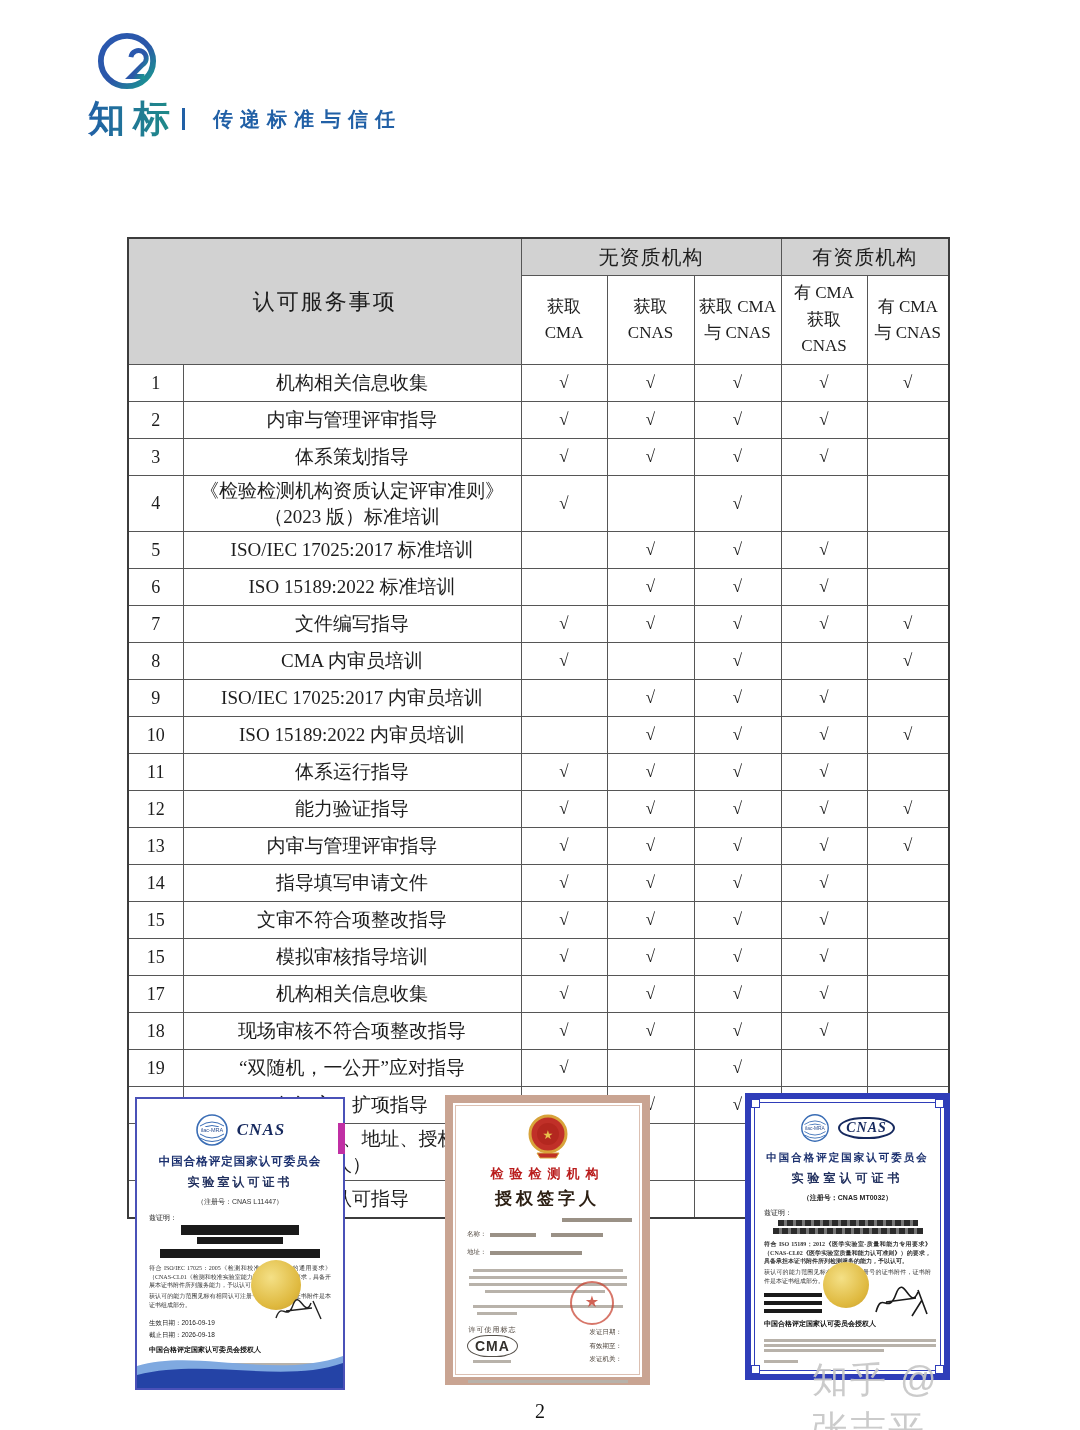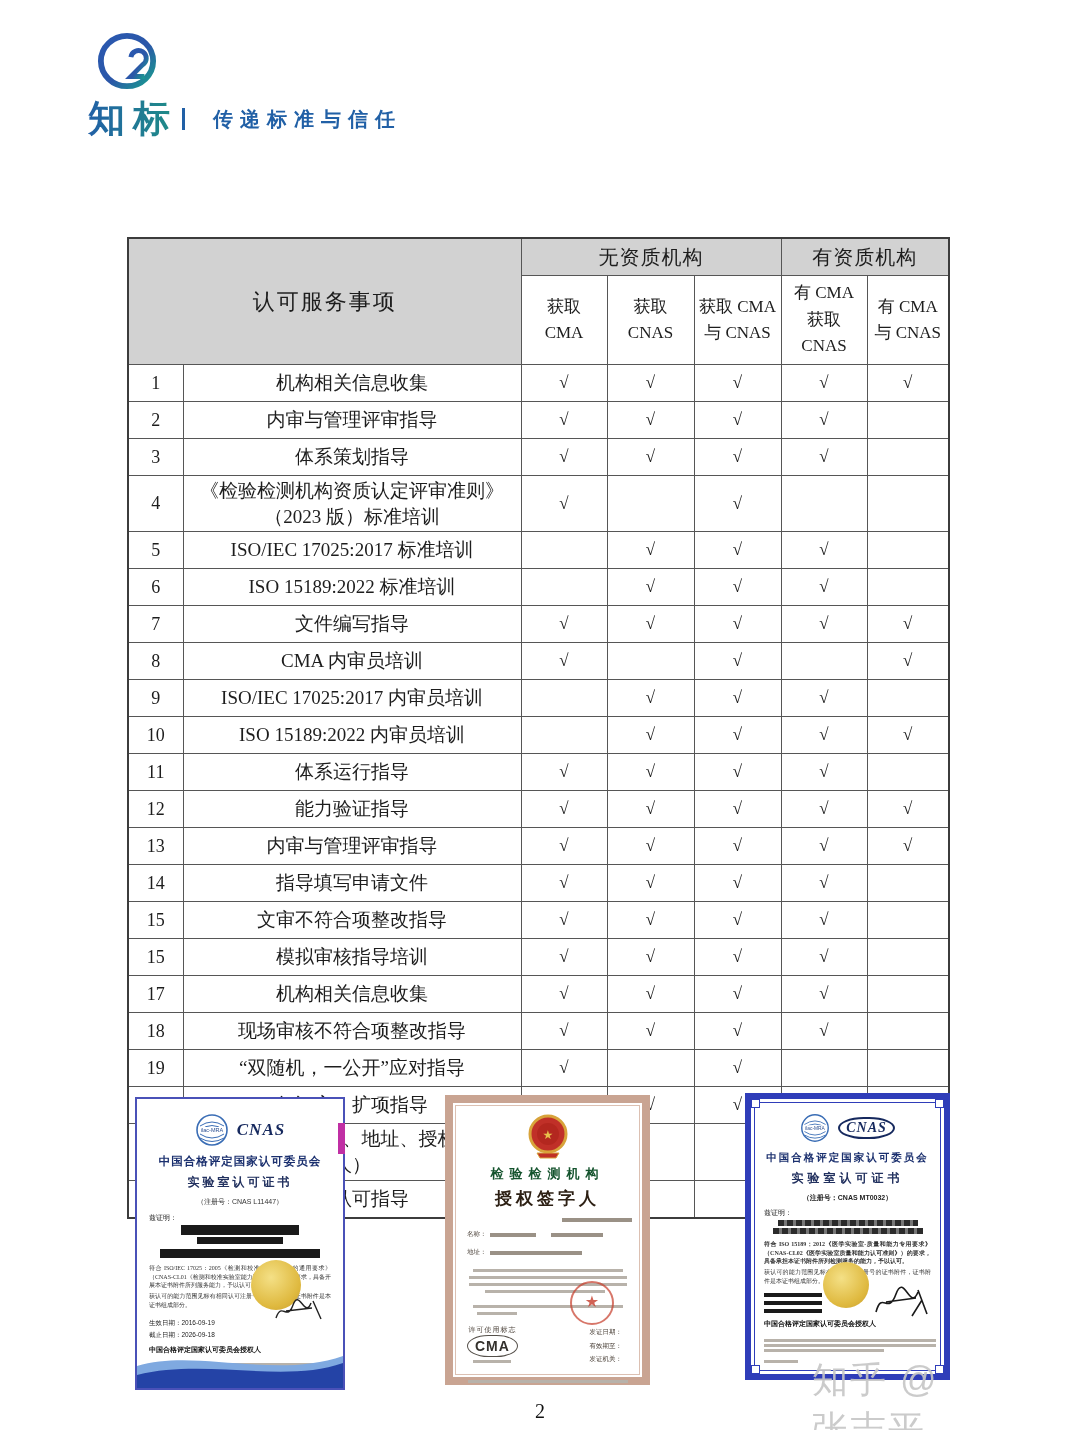--- a/index.html
+++ b/index.html
@@ -55,21 +55,21 @@
   .cert1 .signer{font-size:7px;font-weight:bold;color:#111;margin-top:4px;}
   .seal{position:absolute;border-radius:50%;
         background:radial-gradient(circle at 40% 35%,#f4e086,#dfb93f 65%,#c89c2c);}
   .cert1 .seal{width:50px;height:50px;right:42px;bottom:78px;}
   .wave{position:absolute;left:0;bottom:0;width:100%;height:40px;}
   .magenta-tab{position:absolute;right:-2px;top:24px;width:7px;height:31px;background:#c02fa4;}
 
   
   .cert2{left:445px;top:1095px;width:205px;height:290px;border:8px solid #c9a492;padding:8px 14px 0 14px;}
   .cert2 .inner-line{position:absolute;inset:2px;border:1px solid #dcc0b2;pointer-events:none;}
-  .cert2 .t1{text-align:center;font-size:13px;font-weight:bold;color:#14532d;letter-spacing:6px;
+  .cert2 .t1{text-align:center;font-size:13px;font-weight:bold;color:#b91c1c;letter-spacing:6px;
              margin-top:6px;font-family:"Liberation Serif",serif;}
   .cert2 .t2{text-align:center;font-size:17px;font-weight:bold;color:#2d2014;letter-spacing:4px;
              margin-top:4px;font-family:"Liberation Serif",serif;}
   .cert2 .lbl{font-size:6.5px;color:#4a4038;}
   .cert2 .bottom{display:flex;justify-content:space-between;margin-top:10px;}
   .cma-logo{font-size:14px;font-weight:bold;color:#33302c;border:1.5px solid #55504a;
             border-radius:50%/60%;padding:2px 7px;display:inline-block;letter-spacing:1px;}
   .redseal{width:40px;height:40px;border-radius:50%;border:2px solid rgba(198,60,42,.7);
            position:absolute;right:28px;bottom:52px;color:rgba(198,60,42,.8);
            font-size:16px;text-align:center;line-height:38px;}

